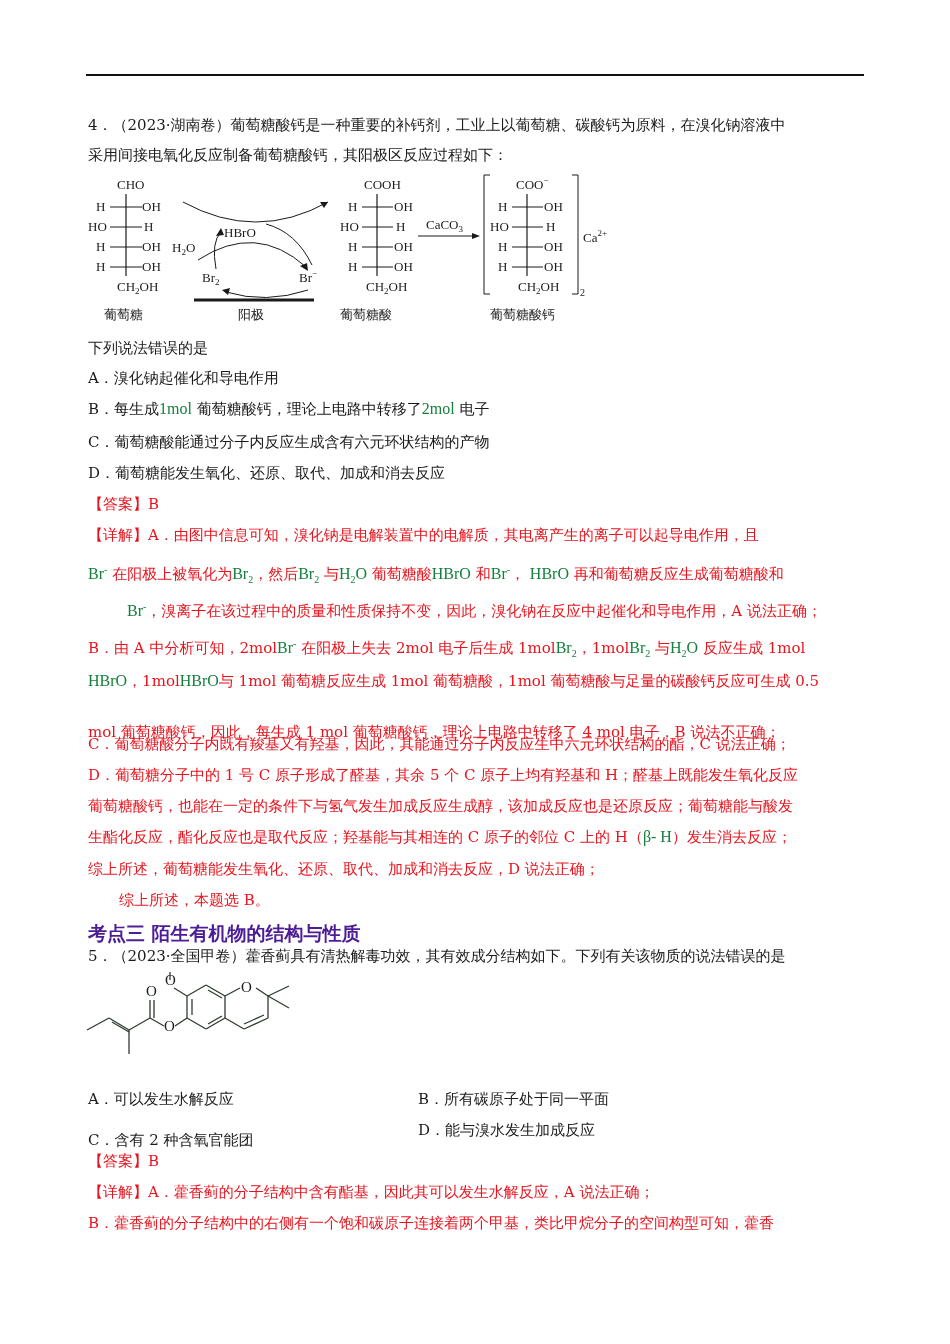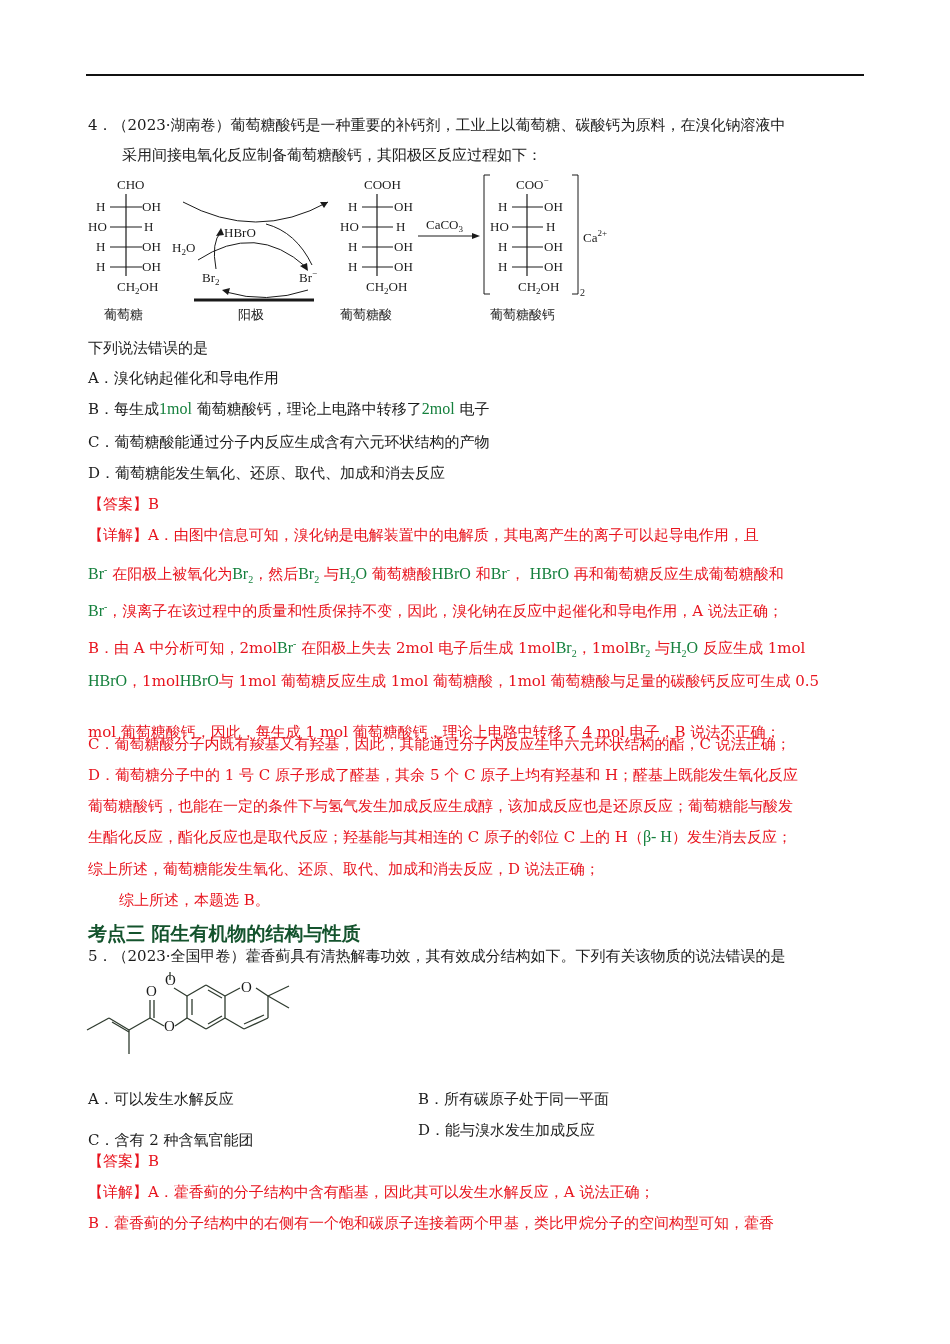--- a/index.html
+++ b/index.html
@@ -5,31 +5,31 @@
   html, body { margin:0; padding:0; background:#ffffff; }
   body { width:950px; height:1344px; position:relative; overflow:hidden;
          font-family:"DejaVu Serif","Liberation Serif",serif; color:#1a1a1a; }
   .rule { position:absolute; left:86px; top:74px; width:778px; height:2px; background:#111; }
   .line { position:absolute; left:88px; font-size:15px; line-height:20px; white-space:nowrap; }
   .red { color:#e8131d; }
   .chem { font-family:"Liberation Serif",serif; font-size:16px; color:#15803d; }
   .chem sub { font-size:10px; }
   .chem sup { font-size:10px; }
   .heading { position:absolute; left:88px; top:921px; font-family:"DejaVu Sans","Liberation Sans",sans-serif;
-             font-size:19px; font-weight:bold; color:#14532d; }
+             font-size:19px; font-weight:bold; color:#4c1d95; }
   .diagram { position:absolute; }
   svg text { font-family:"Liberation Serif",serif; }
 </style>
 </head>
 <body>
 
 <div class="rule"></div>
 
 <div class="line" style="top:115px;">4．（2023·湖南卷）葡萄糖酸钙是一种重要的补钙剂，工业上以葡萄糖、碳酸钙为原料，在溴化钠溶液中</div>
-<div class="line" style="top:145px;margin-left:34px;">采用间接电氧化反应制备葡萄糖酸钙，其阳极区反应过程如下：</div>
+<div class="line" style="top:145px;">采用间接电氧化反应制备葡萄糖酸钙，其阳极区反应过程如下：</div>
 
 <svg class="diagram" style="left:86px; top:172px;" width="540" height="158" viewBox="0 0 540 158">
   <g fill="#1a1a1a" font-size="13">
 
     <text x="31" y="17">CHO</text>
     <line x1="40" y1="22" x2="40" y2="104" stroke="#1a1a1a" stroke-width="1.2"></line>
     <text x="10" y="39">H</text>
       <line x1="24" y1="35" x2="56" y2="35" stroke="#1a1a1a"></line>
       <text x="56" y="39">OH</text>
     <text x="2" y="59">HO</text>
@@ -110,21 +110,21 @@
   <span>B．每生成</span><span class="chem">1mol</span> <span>葡萄糖酸钙，理论上电路中转移了</span><span class="chem">2mol</span> <span>电子</span>
 </div>
 <div class="line" style="top:432px;">C．葡萄糖酸能通过分子内反应生成含有六元环状结构的产物</div>
 <div class="line" style="top:463px;">D．葡萄糖能发生氧化、还原、取代、加成和消去反应</div>
 
 <div class="line red" style="top:494px;">【答案】B</div>
 <div class="line red" style="top:525px;">【详解】A．由图中信息可知，溴化钠是电解装置中的电解质，其电离产生的离子可以起导电作用，且</div>
 <div class="line red" style="top:560px;">
   <span class="chem">Br<sup>-</sup></span> <span>在阳极上被氧化为</span><span class="chem">Br<sub>2</sub></span><span>，然后</span><span class="chem">Br<sub>2</sub></span> <span>与</span><span class="chem">H<sub>2</sub>O</span> <span>葡萄糖酸</span><span class="chem">HBrO</span> <span>和</span><span class="chem">Br<sup>-</sup></span><span>，</span>  <span class="chem">HBrO</span> <span>再和葡萄糖反应生成葡萄糖酸和</span>
 </div>
-<div class="line red" style="top:597px;">
+<div class="line red" style="top:597px;margin-left:39px;">
   <span class="chem">Br<sup>-</sup></span><span>，溴离子在该过程中的质量和性质保持不变，因此，溴化钠在反应中起催化和导电作用，A 说法正确；</span>
 </div>
 <div class="line red" style="top:634px;">
   <span>B．由 A 中分析可知，2mol</span><span class="chem">Br<sup>-</sup></span> <span>在阳极上失去 2mol 电子后生成 1mol</span><span class="chem">Br<sub>2</sub></span><span>，1mol</span><span class="chem">Br<sub>2</sub></span> <span>与</span><span class="chem">H<sub>2</sub>O</span> <span>反应生成 1mol</span>
 </div>
 <div class="line red" style="top:671px;">
   <span class="chem">HBrO</span><span>，1mol</span><span class="chem">HBrO</span><span>与 1mol 葡萄糖反应生成 1mol 葡萄糖酸，1mol 葡萄糖酸与足量的碳酸钙反应可生成 0.5</span>
 </div>
 <div class="line red" style="top:674px;margin-top:48px;">mol 葡萄糖酸钙，因此，每生成 1 mol 葡萄糖酸钙，理论上电路中转移了 4 mol 电子，B 说法不正确；</div>
 <div class="line red" style="top:734px;">C．葡萄糖酸分子内既有羧基又有羟基，因此，其能通过分子内反应生中六元环状结构的酯，C 说法正确；</div>

